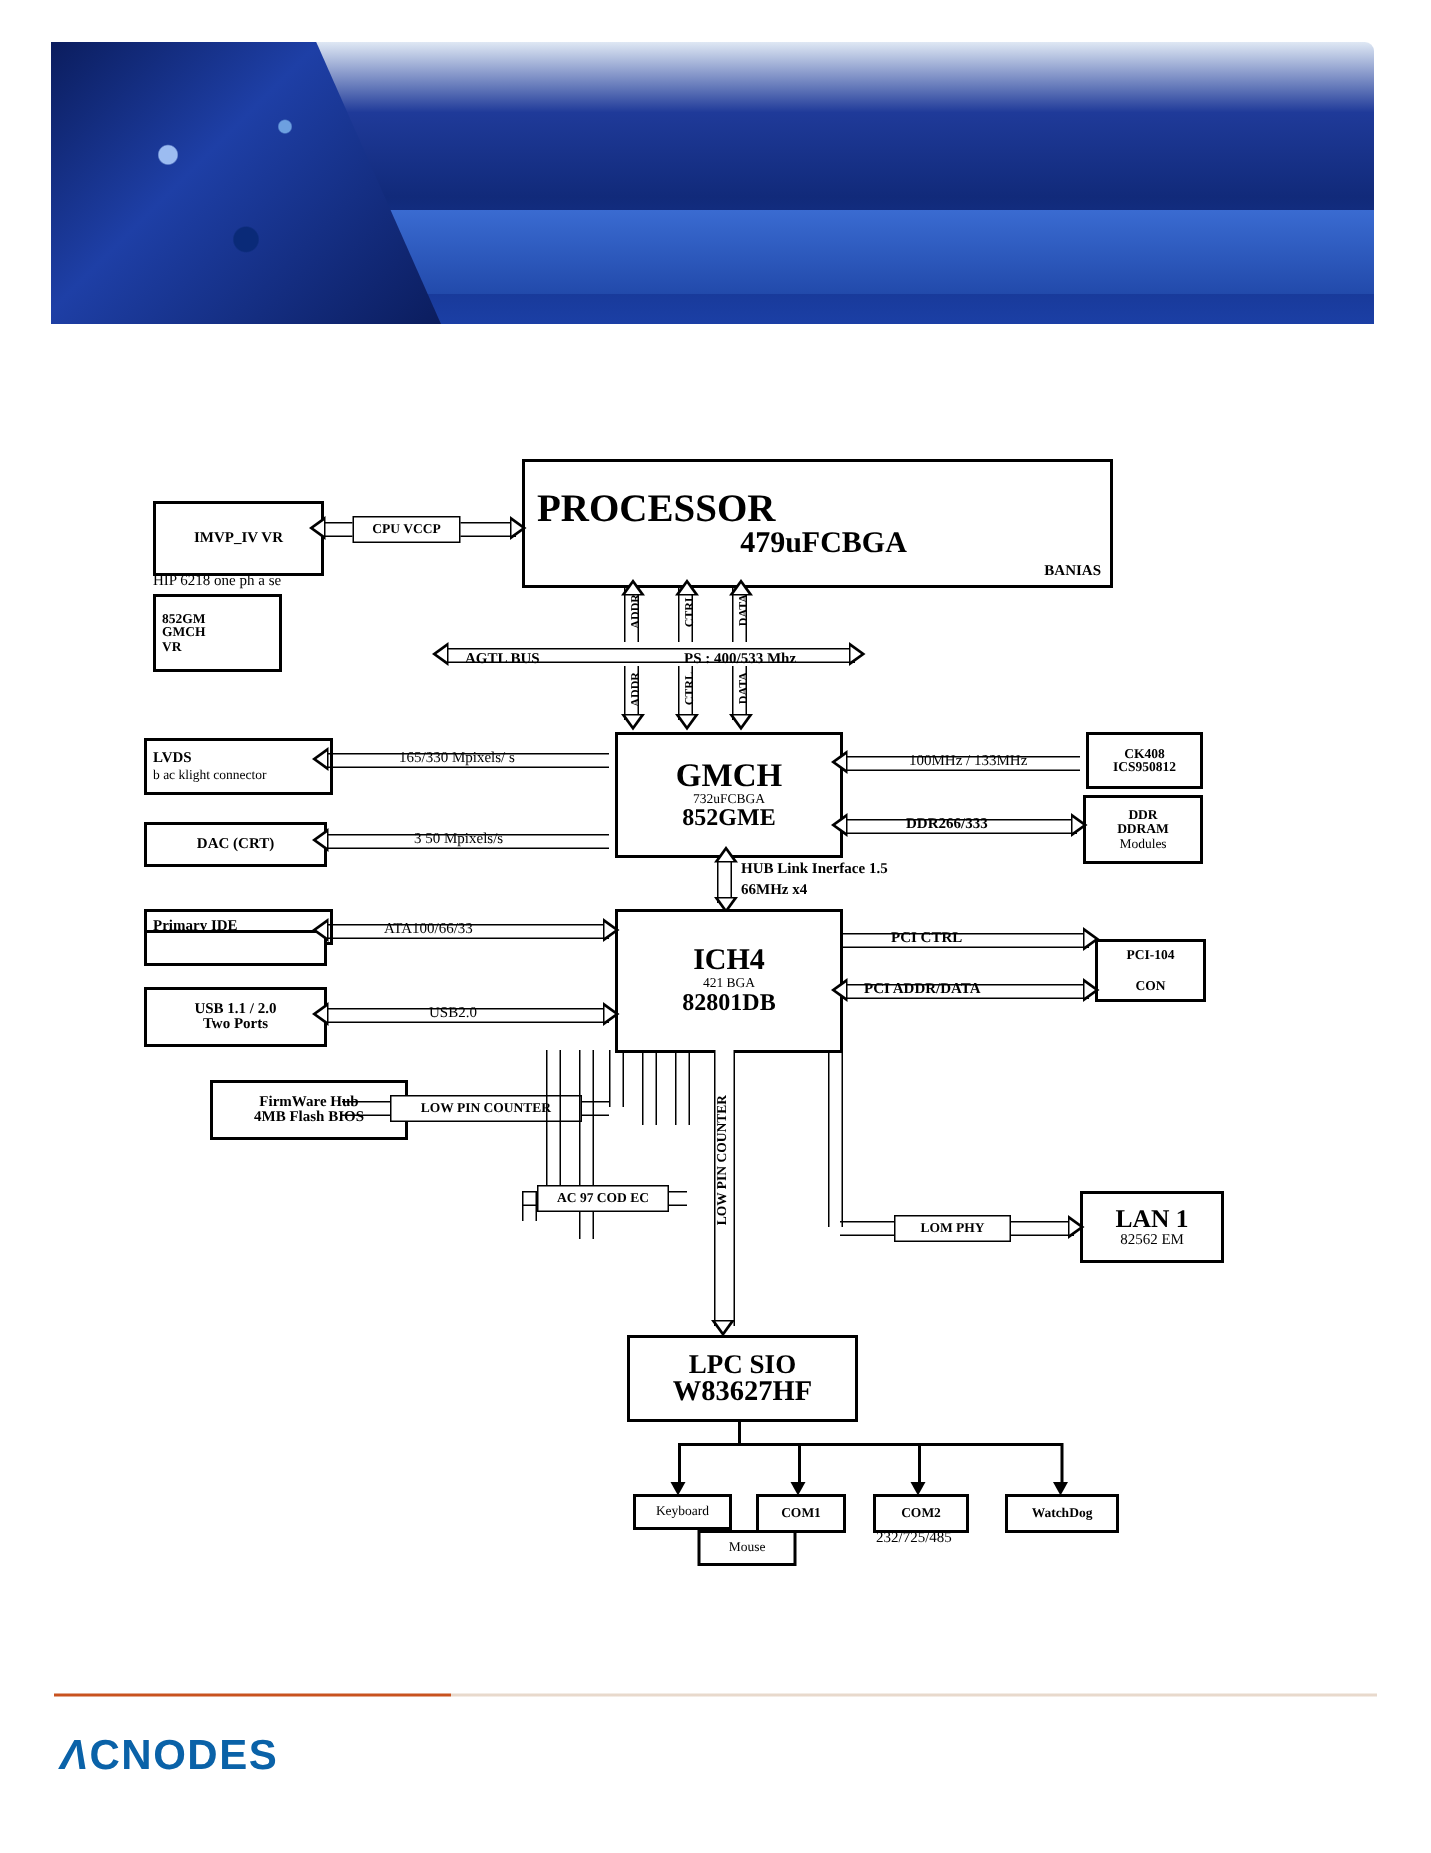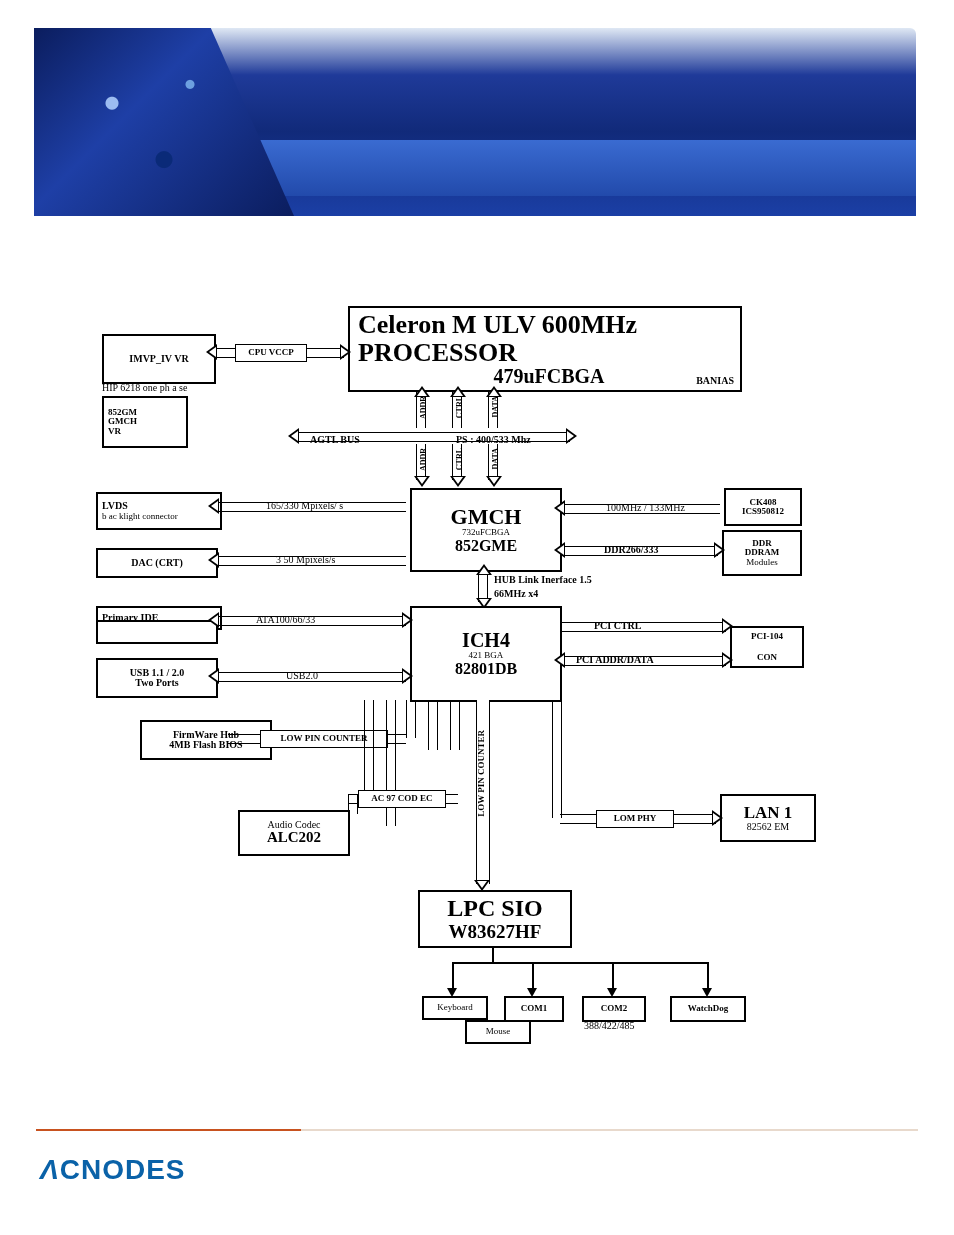--- a/index.html
+++ b/index.html
@@ -16,21 +16,21 @@
   .brand .a{font-style:italic;font-weight:900;}
   .footer-rule{position:absolute;left:36px;right:36px;bottom:104px;height:2px;background:linear-gradient(90deg,#c8521f 0 30%,#e8d9cc 30% 100%);}
   
   .diag{position:absolute;left:96px;top:300px;width:762px;height:770px;}
   .box{position:absolute;border:2px solid #000;background:#fff;text-align:center;display:flex;flex-direction:column;justify-content:center;align-items:center;line-height:1.05;font-family:"Times New Roman",serif;}
   .lbl{position:absolute;font:10px "Times New Roman",serif;white-space:nowrap;}
   .lblb{font-weight:bold;}
   .small{font-size:10px;}
   .tiny{font-size:9px;}
   .big{font-size:26px;font-weight:bold;}
-  .mid{font-size:24px;font-weight:bold;}
+  .mid{font-size:18px;font-weight:bold;}
   .hline{position:absolute;height:1.5px;background:#000;}
   .vline{position:absolute;width:1.5px;background:#000;}
   .hpair{position:absolute;height:8px;border-top:1.5px solid #000;border-bottom:1.5px solid #000;}
   .vpair{position:absolute;width:8px;border-left:1.5px solid #000;border-right:1.5px solid #000;}
   
   .ah-l,.ah-r,.ah-u,.ah-d{position:absolute;width:0;height:0;}
   .ah-d{border-left:5px solid transparent;border-right:5px solid transparent;border-top:9px solid #000;}
   .hollow-ah-r{position:absolute;width:0;height:0;border-top:8px solid transparent;border-bottom:8px solid transparent;border-left:11px solid #000;}
   .hollow-ah-r::after{content:"";position:absolute;left:-10px;top:-5px;width:0;height:0;border-top:5px solid transparent;border-bottom:5px solid transparent;border-left:7px solid #fff;}
   .hollow-ah-l{position:absolute;width:0;height:0;border-top:8px solid transparent;border-bottom:8px solid transparent;border-right:11px solid #000;}
@@ -47,21 +47,20 @@
 
 <div id="page">
   <div class="banner">
       <div class="banner-band"></div>
     </div>
   <div class="chip-photo"></div>
 
   <div class="diag">
 
     <div class="box" style="left:252px;top:6px;width:382px;height:82px;align-items:flex-start;padding-left:8px;">
-      <div class="big" style="align-self:flex-start">Celeron M ULV 600MHz</div>
       <div class="big" style="align-self:flex-start">PROCESSOR</div>
       <div style="font-size:20px;font-weight:bold;align-self:center">479uFCBGA</div>
       <div class="lbl lblb" style="right:6px;bottom:4px;font-size:10px">BANIAS</div>
     </div>
 
     <div class="box" style="left:6px;top:34px;width:110px;height:46px;">
       <div class="small lblb">IMVP_IV VR</div>
     </div>
     <div class="lbl" style="left:6px;top:82px;">HIP 6218 one ph a se</div>
 
@@ -197,24 +196,20 @@
     <div class="vpair" style="left:268px;top:400px;height:96px;"></div>
     <div class="vpair" style="left:290px;top:400px;height:126px;"></div>
     <div class="vpair" style="left:332px;top:400px;height:50px;"></div>
     <div class="vpair" style="left:354px;top:400px;height:50px;"></div>
     <div class="vchan" style="left:380px;top:400px;height:184px;">
       <div class="vtext" style="position:absolute;left:-1px;top:30px;font-size:9px;">LOW PIN COUNTER</div>
     </div>
     <div class="hollow-ah-d" style="left:378px;top:580px;"></div>
     <div class="vpair" style="left:456px;top:400px;height:118px;"></div>
 
-    <div class="box" style="left:142px;top:510px;width:108px;height:42px;">
-      <div class="small">Audio  Codec</div>
-      <div class="mid" style="font-size:15px;">ALC202</div>
-    </div>
     <div class="hpair" style="left:252px;top:494px;width:110px;"></div>
     <div class="vpair" style="left:252px;top:494px;height:20px;"></div>
     <div class="box" style="left:262px;top:490px;width:86px;height:16px;border-width:1.5px;">
       <span class="tiny lblb">AC 97 COD EC</span>
     </div>
 
     <div class="box" style="left:624px;top:494px;width:92px;height:44px;">
       <div class="mid" style="font-size:17px;">LAN 1</div>
       <div class="small">82562 EM</div>
     </div>
@@ -245,21 +240,21 @@
       </div>
     <div class="box" style="left:326px;top:720px;width:62px;height:20px;margin-left:43px;">
         <span class="tiny">Mouse</span>
       </div>
     <div class="box" style="left:408px;top:696px;width:56px;height:22px;font-family:Liberation Serif, serif;">
         <span class="tiny lblb">COM1</span>
       </div>
     <div class="box" style="left:486px;top:696px;width:60px;height:22px;">
         <span class="tiny lblb">COM2</span>
       </div>
-    <div class="lbl" style="left:488px;top:720px;">388/422/485</div>
+    <div class="lbl" style="left:488px;top:720px;">232/725/485</div>
     <div class="box" style="left:574px;top:696px;width:72px;height:22px;">
         <span class="tiny lblb">WatchDog</span>
       </div>
 
   </div>
 
   <div class="footer-rule"></div>
   <div class="brand"><span class="a">Λ</span><span style="font-style: normal;">CNODES</span></div>
 </div>
 

